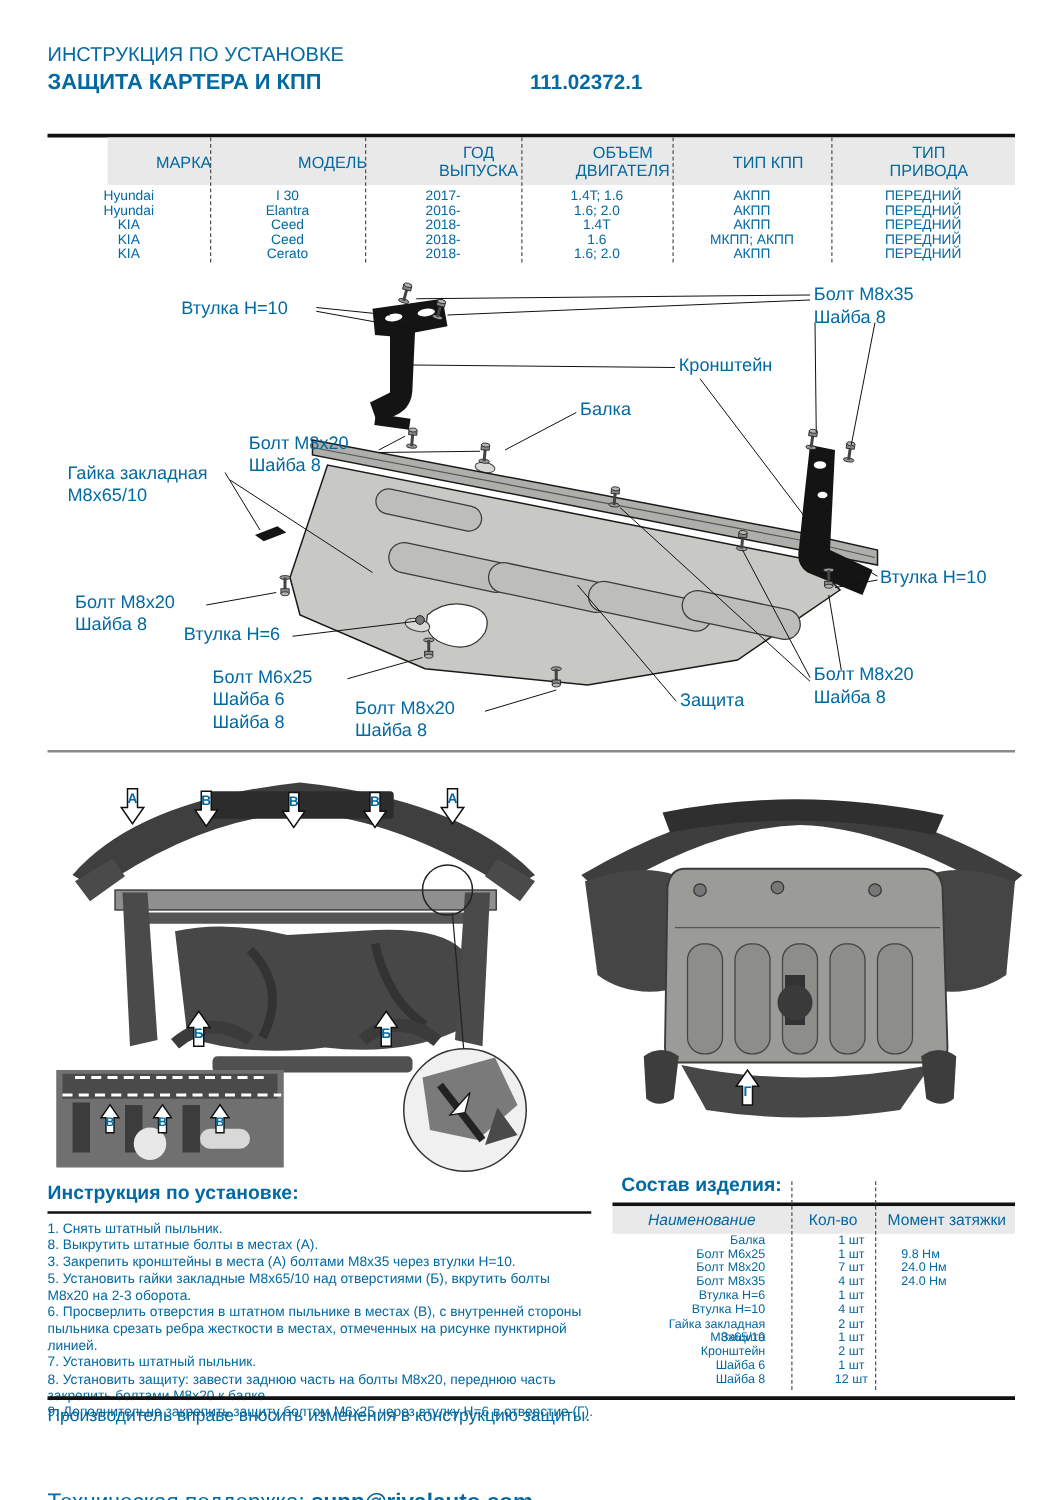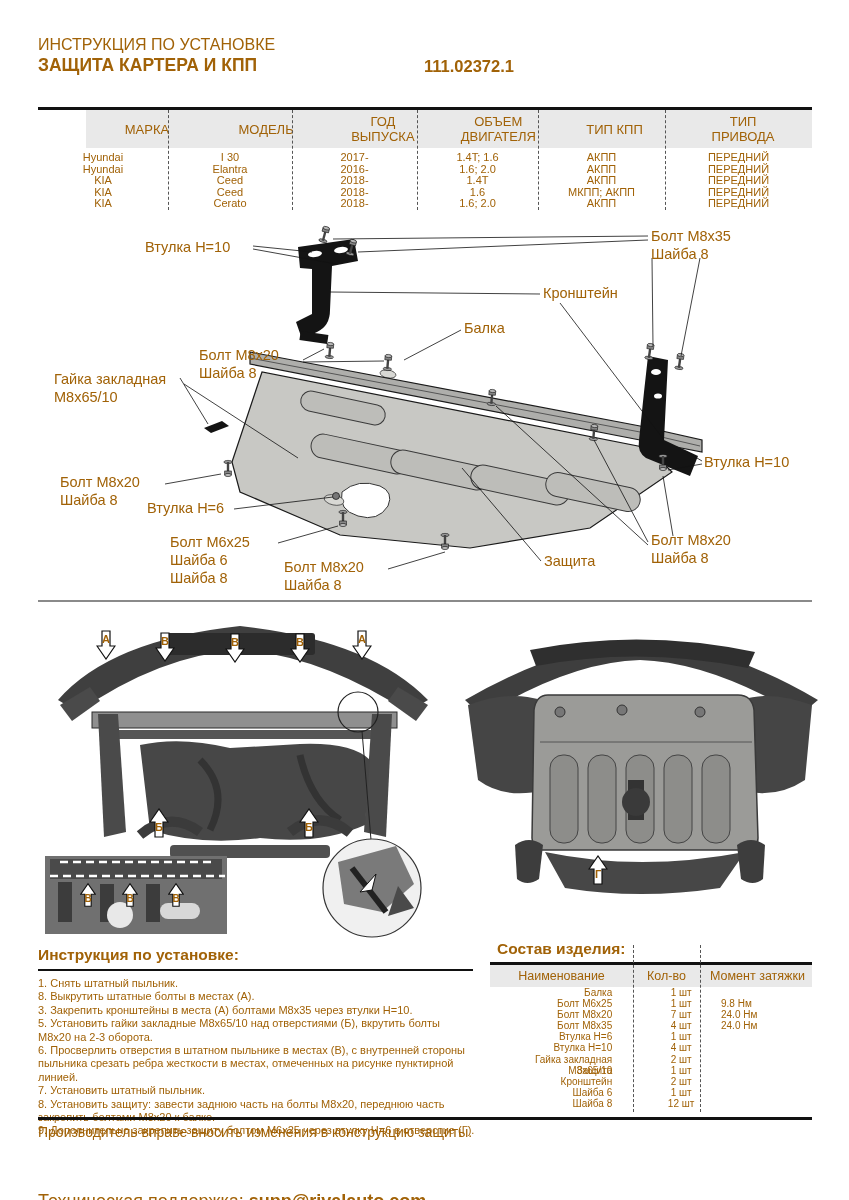--- a/index.html
+++ b/index.html
@@ -1,17 +1,17 @@
 <!DOCTYPE html>
 <html><head>
 <meta charset="utf-8">
 <style>
   html,body{margin:0;padding:0;background:#fff;}
   .page{position:relative;width:849px;height:1200px;background:#fff;overflow:hidden;
-        font-family:"Liberation Sans","DejaVu Sans",sans-serif;color:#a16207;}
+        font-family:"Liberation Sans","DejaVu Sans",sans-serif;color:#0369a1;}
   .abs{position:absolute;}
 
   
   .h-line1{left:38px;top:36px;font-size:16px;}
   .h-line2{left:38px;top:55px;font-size:17.5px;font-weight:bold;}
   .h-part{left:424px;top:57px;font-size:16.5px;font-weight:bold;}
 
   
   .fitment{left:38px;top:107px;width:774px;}
   .fit-top{height:3px;background:#111;}
@@ -41,21 +41,21 @@
   
   .inst-title{left:38px;top:946px;font-size:15.5px;font-weight:bold;}
   .inst-rule{left:38px;top:969px;width:435px;height:1.5px;background:#111;}
   .inst-steps{left:38px;top:977px;width:437px;font-size:11px;line-height:13.4px;}
 
   
   .parts{left:490px;top:940px;width:322px;}
   .parts-title{font-size:15.5px;font-weight:bold;padding-left:7px;}
   .parts-rule{height:2.5px;background:#111;margin-top:4px;}
   .parts-head{display:flex;background:#e9e9e9;height:22px;align-items:center;font-size:12.5px;}
-  .parts-head .pc0{width:143px;text-align:center;}
+  .parts-head .pc0{width:143px;text-align:center;font-style:italic;}
   .parts-head .pc1{width:67px;text-align:center;}
   .parts-head .pc2{width:112px;text-align:left;padding-left:10px;box-sizing:border-box;}
   .parts-row{display:flex;height:11.2px;font-size:10px;line-height:11.2px;}
   .parts-row .pc0{width:143px;text-align:right;padding-right:6px;box-sizing:border-box;}
   .parts-row .pc1{width:67px;text-align:center;padding-left:33px;}
   .parts-row .pc2{width:112px;text-align:left;padding-left:10px;box-sizing:border-box;}
 
   
   .foot-rule{left:38px;top:1117px;width:774px;height:2.5px;background:#111;}
   .foot-line1{left:38px;top:1124px;font-size:14px;}

